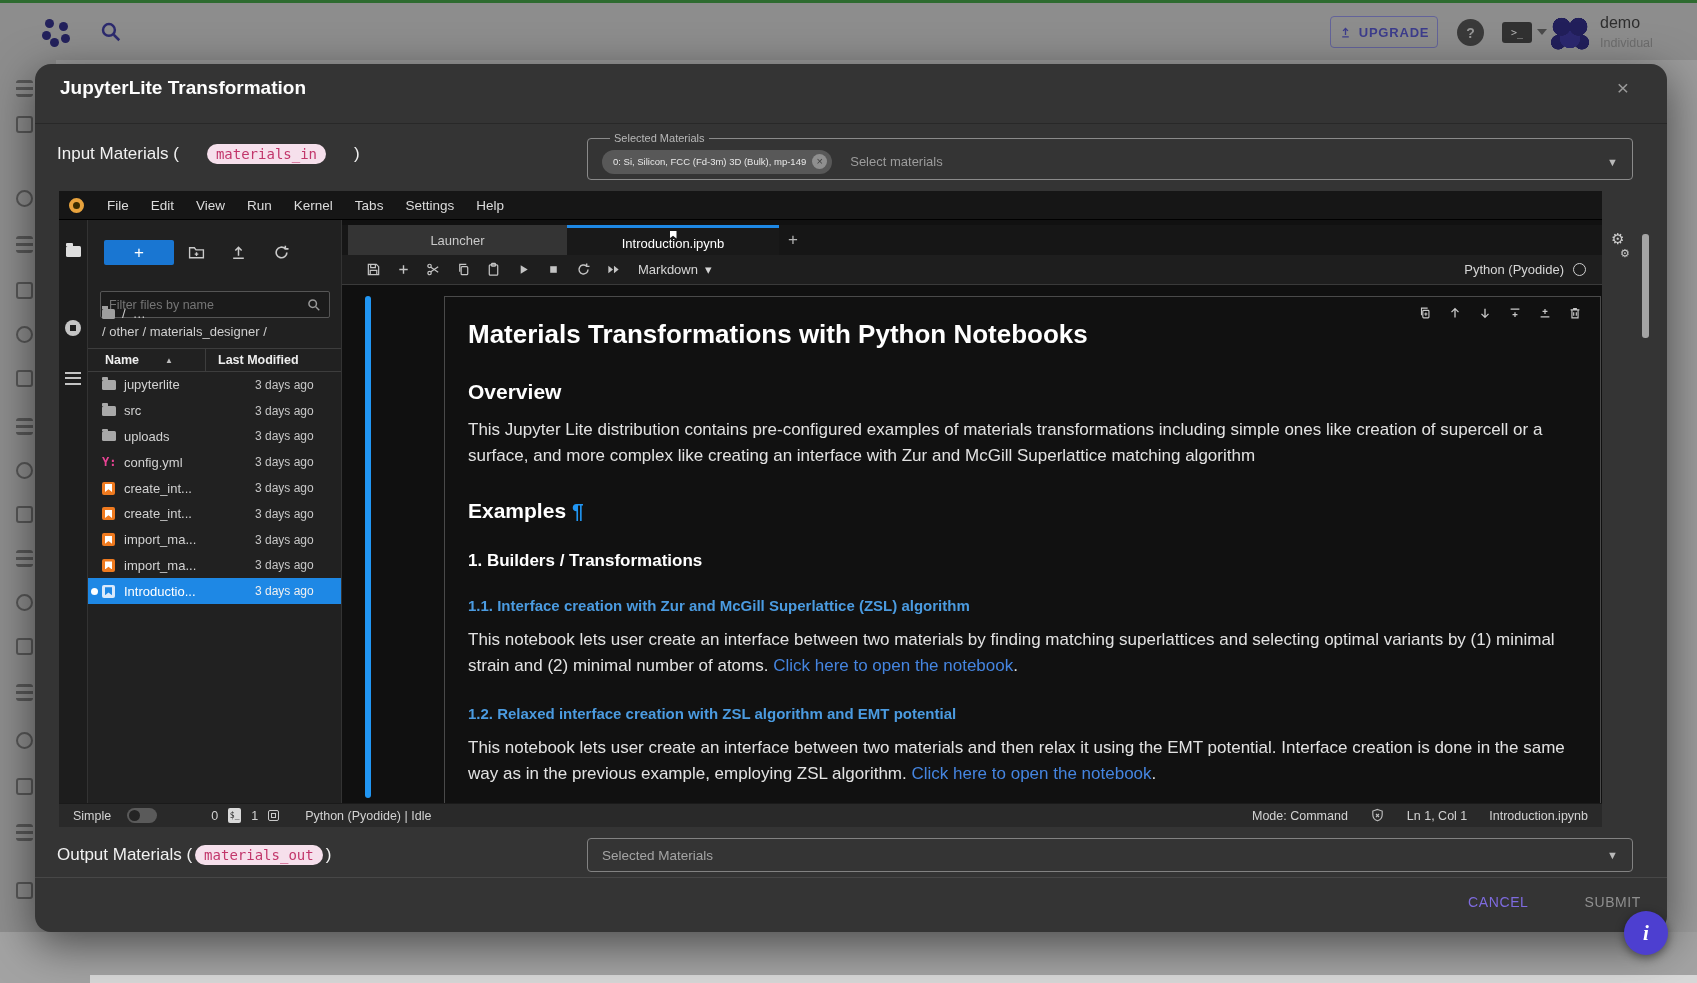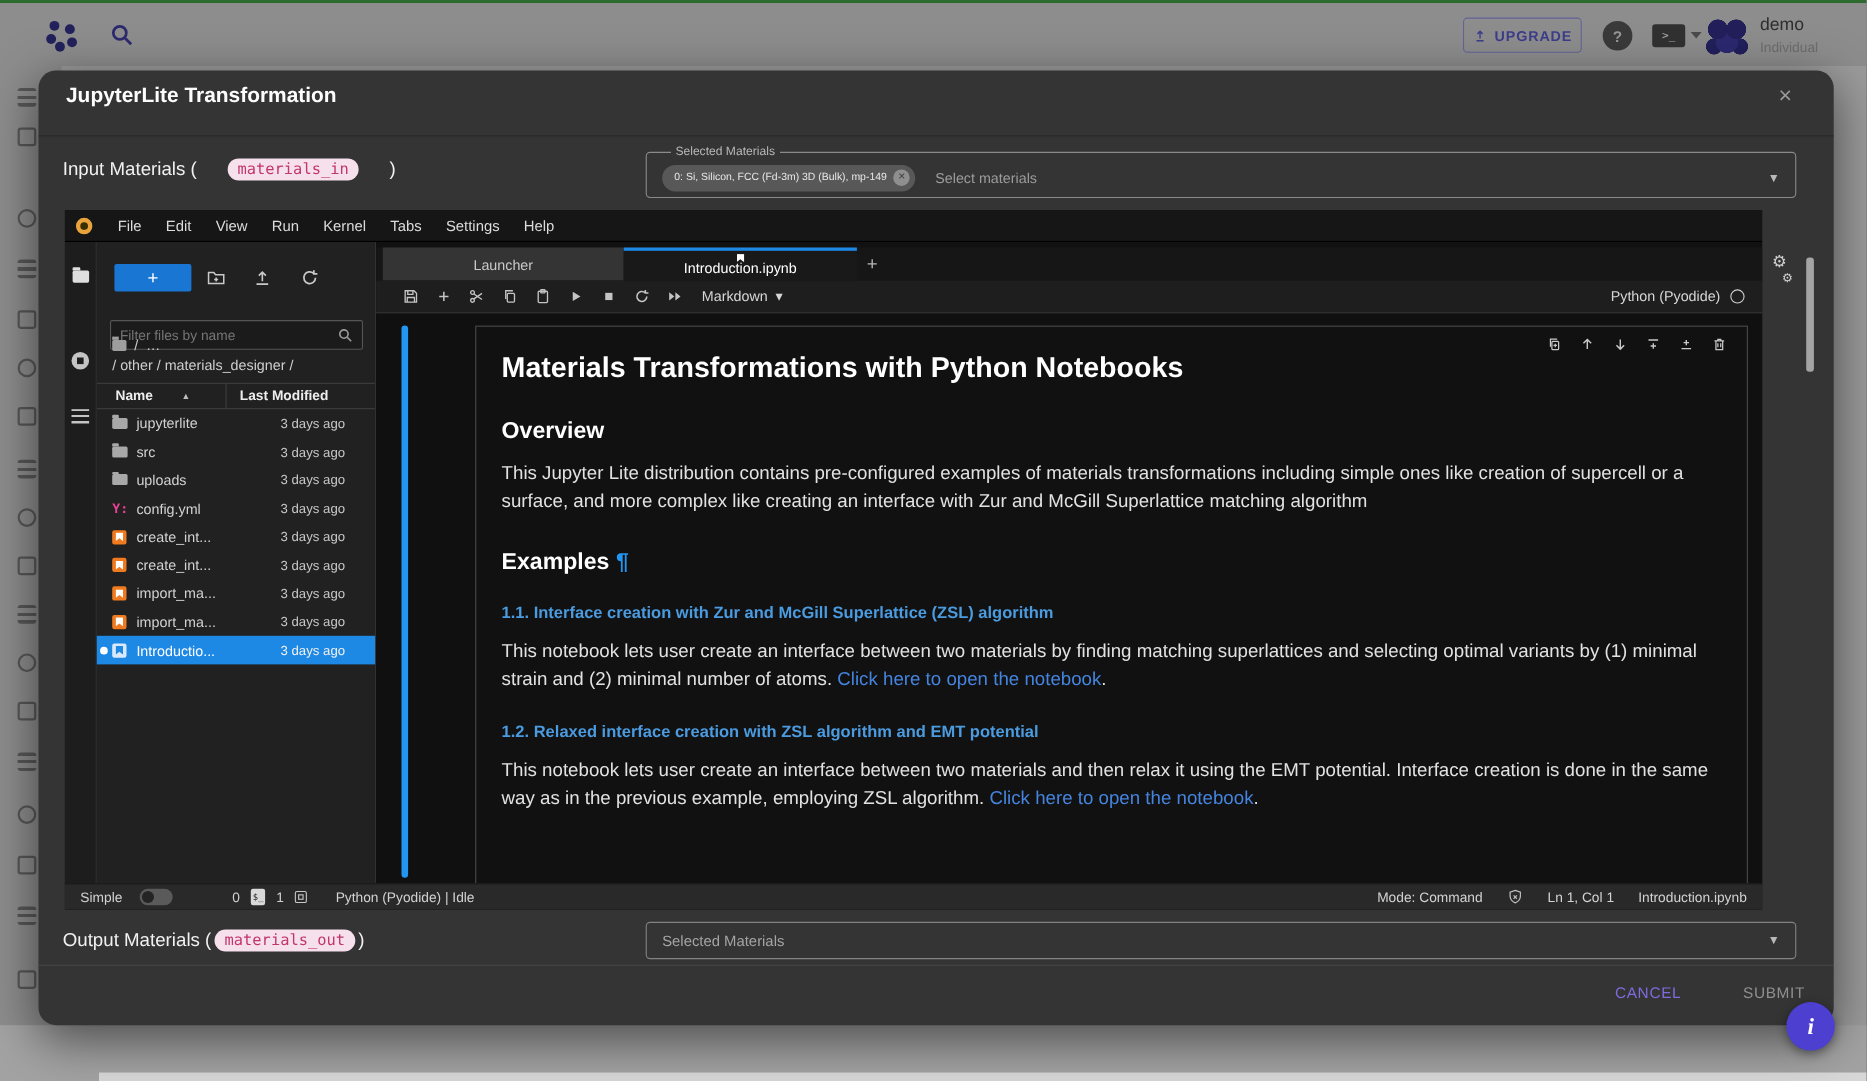--- a/index.html
+++ b/index.html
@@ -121,21 +121,21 @@
   .unsaved-dot{color:#9e9e9e;font-size:10px;}
   .newtab{width:28px;height:30px;display:flex;align-items:center;justify-content:center;color:#b5b5b5;font-size:17px;cursor:pointer;}
   .nbtoolbar{left:0;top:35px;width:100%;height:30px;background:#1e1e1e;border-bottom:1px solid #3a3a3a;box-sizing:border-box;
     display:flex;align-items:center;padding:0 16px;gap:0;}
   .ntb{width:30px;display:flex;justify-content:center;align-items:center;cursor:pointer;}
   .celltype{margin-left:10px;color:#d6d6d6;font-size:13px;display:flex;align-items:center;gap:7px;cursor:pointer;}
   .kernel-area{margin-left:auto;display:flex;align-items:center;gap:9px;color:#d6d6d6;font-size:13px;}
   .kstatus{width:13px;height:13px;border:1.6px solid #cfcfcf;border-radius:50%;box-sizing:border-box;}
   .content{left:0;top:65px;width:100%;height:518px;background:#101010;overflow:hidden;}
   .selbar{left:23px;top:11px;width:6px;height:502px;background:#2196f3;border-radius:3px;}
-  .cell{left:90px;top:11px;width:1157px;height:630px;border:1px solid #4a4a4a;background:#111;box-sizing:border-box;overflow:hidden;}
+  .cell{left:102px;top:11px;width:1157px;height:630px;border:1px solid #4a4a4a;background:#111;box-sizing:border-box;overflow:hidden;}
   .celltools{position:absolute;top:9px;right:18px;display:flex;gap:16px;align-items:center;}
   .cellbody{padding:16px 20px 0 23px;color:#e8e8e8;}
   .cellbody h1{font-size:26px;margin:6px 0 0;font-weight:bold;color:#fff;}
   .cellbody h2{font-size:21px;margin:30px 0 0;font-weight:bold;color:#fff;}
   .cellbody h3{font-size:17px;margin:28px 0 0;font-weight:bold;color:#fff;}
   .cellbody .blue-h{font-size:15px;margin:26px 0 0;font-weight:bold;color:#4b9be0;}
   .cellbody p{font-size:17px;line-height:26px;margin:13px 0 0;color:#e2e2e2;}
   .mdlink{color:#4585e0;}
   .pilcrow{color:#2196f3;}
 
@@ -497,20 +497,21 @@
                   </span>
               </div>
               <div class="cellbody">
                 <h1>Materials Transformations with Python Notebooks</h1>
                 <h2>Overview</h2>
                 <p>This Jupyter Lite distribution contains pre-configured examples of materials transformations including simple ones like creation of supercell or a surface, and more complex like creating an interface with Zur and McGill Superlattice matching algorithm</p>
                 <h2>
                   <span>Examples</span>
                   <span class="pilcrow">¶</span>
                 </h2>
+                <h3>1. Builders / Transformations</h3>
                 <div class="blue-h">1.1. Interface creation with Zur and McGill Superlattice (ZSL) algorithm</div>
                 <p>
                   <span>This notebook lets user create an interface between two materials by finding matching superlattices and selecting optimal variants by (1) minimal strain and (2) minimal number of atoms. </span><span class="mdlink">Click here to open the notebook</span><span>.</span>
                 </p>
                 <div class="blue-h">1.2. Relaxed interface creation with ZSL algorithm and EMT potential</div>
                 <p>
                   <span>This notebook lets user create an interface between two materials and then relax it using the EMT potential. Interface creation is done in the same way as in the previous example, employing ZSL algorithm. </span><span class="mdlink">Click here to open the notebook</span><span>.</span>
                 </p>
 
               </div>

